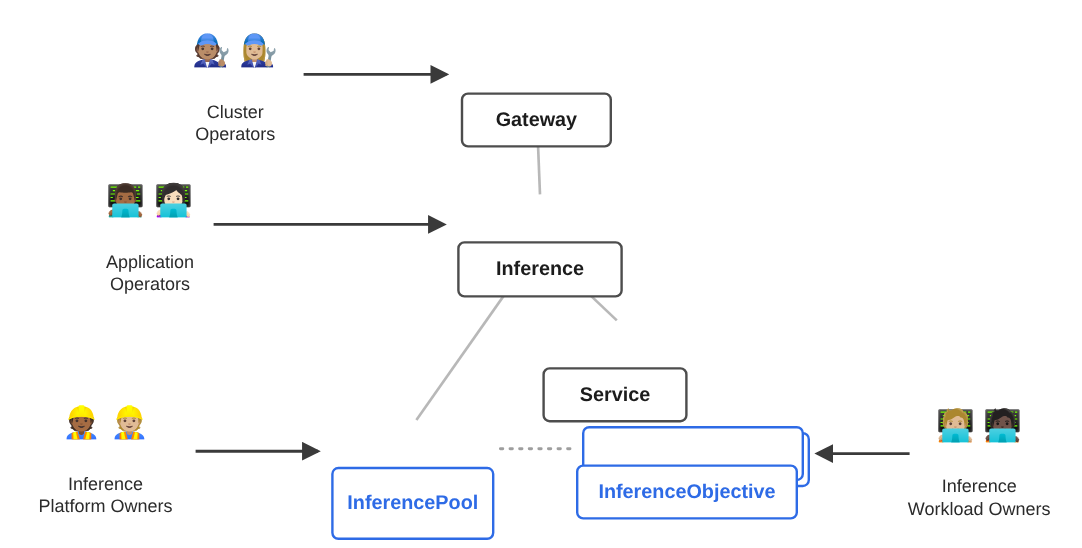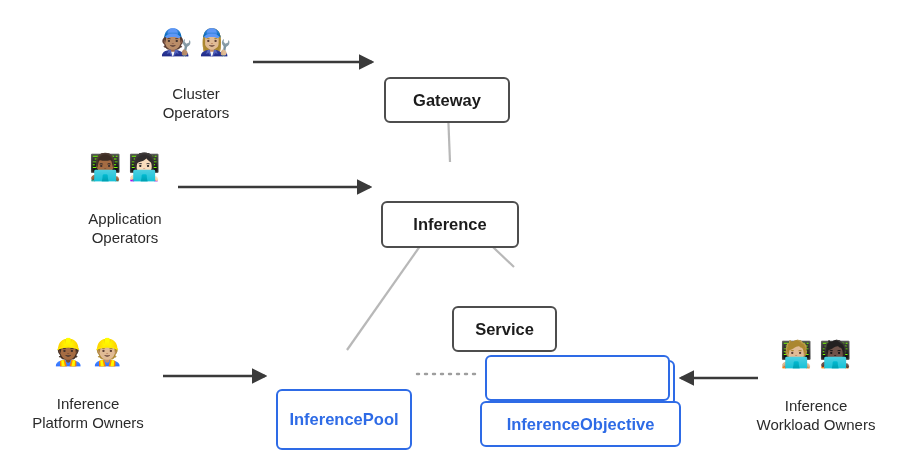--- a/index.html
+++ b/index.html
@@ -58,27 +58,27 @@
     <line class="arrow-line" x1="253" y1="62" x2="372" y2="62" marker-end="url(#arrowhead)"></line>
     <line class="arrow-line" x1="178" y1="187" x2="370" y2="187" marker-end="url(#arrowhead)"></line>
     <line class="arrow-line" x1="163" y1="376" x2="265" y2="376" marker-end="url(#arrowhead)"></line>
     <line class="arrow-line" x1="758" y1="378" x2="681" y2="378" marker-end="url(#arrowhead)"></line>
   </svg>
 
   <div class="node" style="left:384px;top:40px;width:126px;height:46px">Gateway</div>
 
   <div class="node" style="left:381px;top:164px;width:138px;height:47px">Inference</div>
 
-  <div class="node" style="left:452px;top:269px;width:105px;height:46px">Service</div>
+  <div class="node" style="left:452px;top:269px;width:121px;height:46px">Service</div>
 
   <div class="node accent" style="left:276px;top:352px;width:136px;height:61px">InferencePool</div>
 
   <div class="stack-layer" style="left:490px;top:360px;width:185px;height:46px"></div>
   <div class="stack-layer" style="left:485px;top:355px;width:185px;height:46px"></div>
-  <div class="node accent" style="left:480px;top:364px;width:201px;height:46px">InferenceObjective</div>
+  <div class="node accent" style="left:480px;top:350px;width:185px;height:46px">InferenceObjective</div>
 
   <div class="actor" style="left:136px;top:28px;width:120px">
     <div class="emoji">🧑🏽‍🔧 👩🏼‍🔧</div>
     <div class="label">Cluster
 Operators</div>
   </div>
 
   <div class="actor" style="left:63px;top:153px;width:124px">
     <div class="emoji">👨🏾‍💻 👩🏻‍💻</div>
     <div class="label">Application

